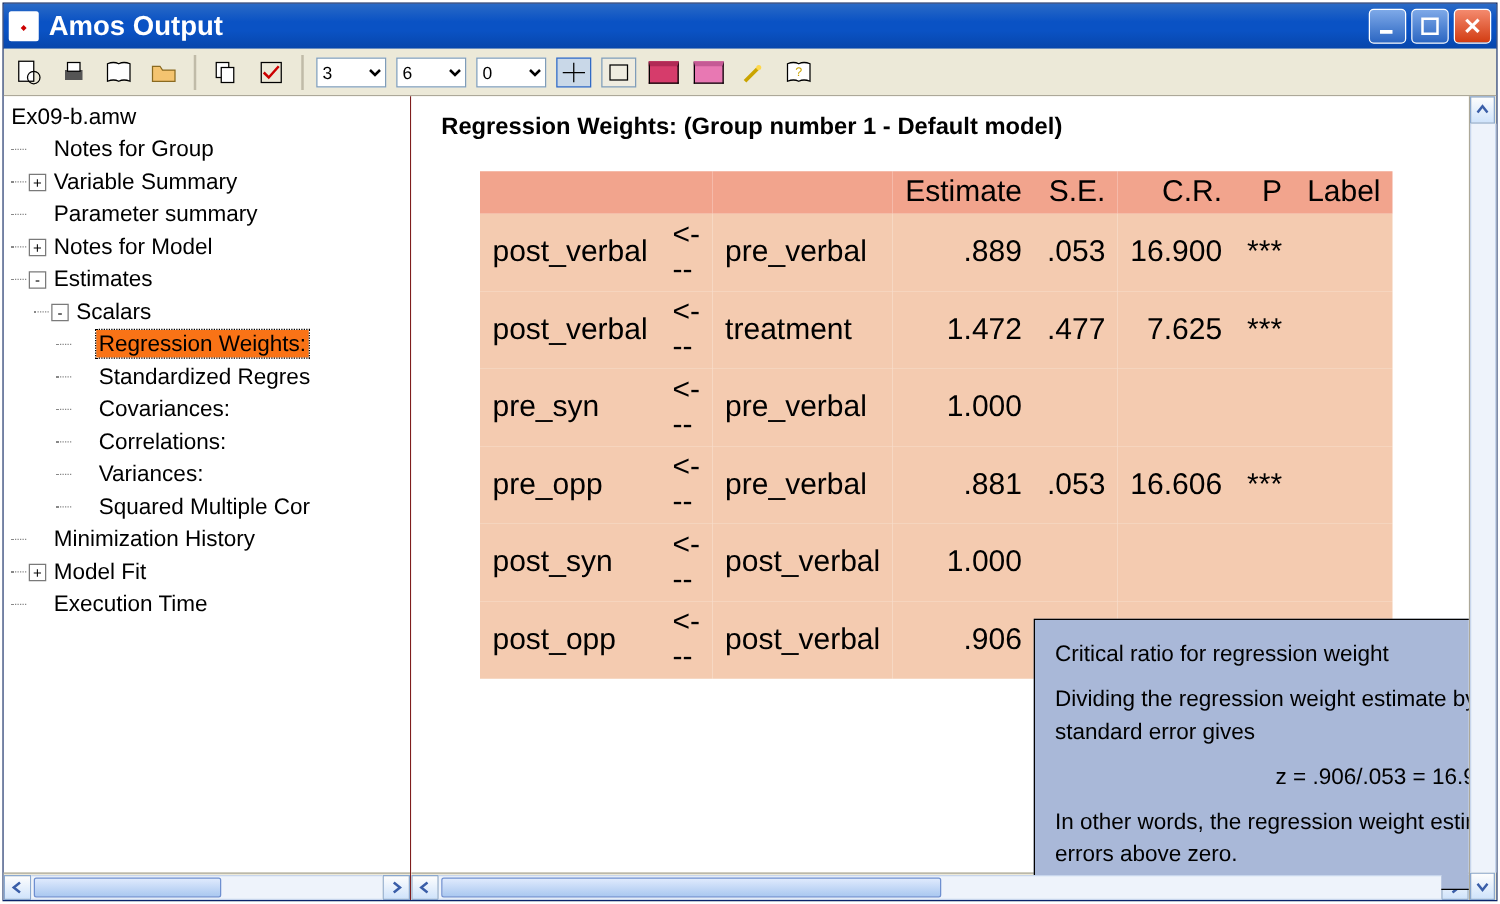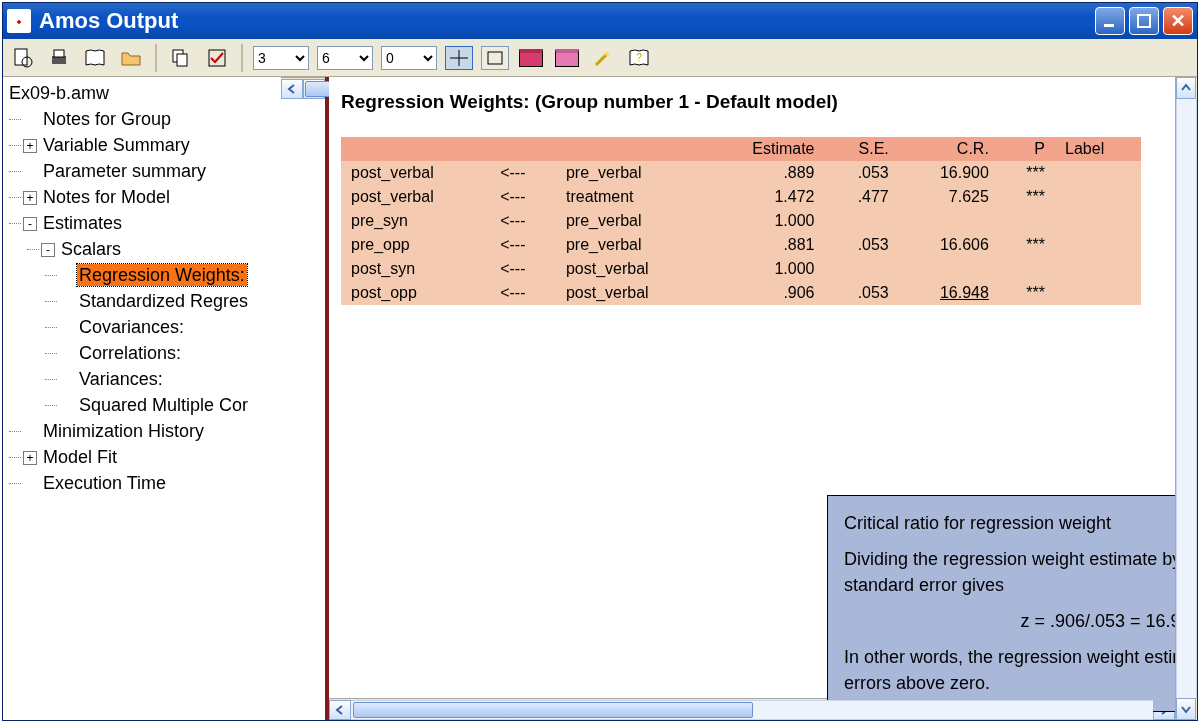--- a/index.html
+++ b/index.html
@@ -66,22 +66,22 @@
     width: 24px; height: 18px; border:1px solid #000;
   }
   .toolbar .sep { width:2px; height:28px; background:#c0bba8; margin:0 2px;}
   .toolbar .grp { display:flex; align-items:center; gap:8px; }
 
   
   .body {
     flex:1 1 auto; display:flex; min-height:0;
   }
   .sidebar {
-    width: 326px; background:#fff; border-right:4px solid #7f1d1d;
-    display:flex; flex-direction:row;
+    width: 326px; background:#fff; border-right:1px solid #7f1d1d;
+    display:flex; flex-direction:column;
   }
   .tree {
     flex:1 1 auto; overflow:hidden; padding: 4px 2px; font-size:18px; color:#000;
   }
   .tree .file { padding:2px 4px; }
   .tree ul { list-style:none; margin:0; padding:0 0 0 18px; }
   .tree li { line-height:26px; white-space:nowrap; position:relative; }
   .tree li::before {
     content:""; position:absolute; left:-14px; top:13px;
     width:12px; border-top:1px dotted #888;
@@ -116,24 +116,24 @@
     display:flex; flex-direction:column;
   }
   .main-inner { flex:1 1 auto; padding: 10px 12px; position:relative; }
   .vscroll {
     width:22px; background:#ece9d8; border-left:1px solid #aca899;
     display:flex; flex-direction:column;
   }
   .vscroll .vtrack { flex:1 1 auto; background:#eef3fb; position:relative; border-left:1px solid #c7d5ec; border-right:1px solid #c7d5ec;}
   .vscroll .arrow { width:20px; height:22px; }
 
-  h3.sect { font-size:19px; margin: 4px 0 24px 0; }
+  h3.sect { font-size:19px; margin: 4px 0 24px 12px; }
 
   table.regw {
-    border-collapse: collapse; font-size:16px; width: 800px;
+    border-collapse: collapse; font-size:24px; width: 664px; margin-left: 43px;
   }
   table.regw th, table.regw td {
     padding: 3px 10px; text-align:left;
   }
   table.regw thead th { background:#f2a48d; font-weight:normal; }
   table.regw tbody td { background:#f4cbb0; }
   table.regw .num { text-align:right; }
   table.regw .link { color:#000000; text-decoration:underline; cursor:pointer; }
 
   

